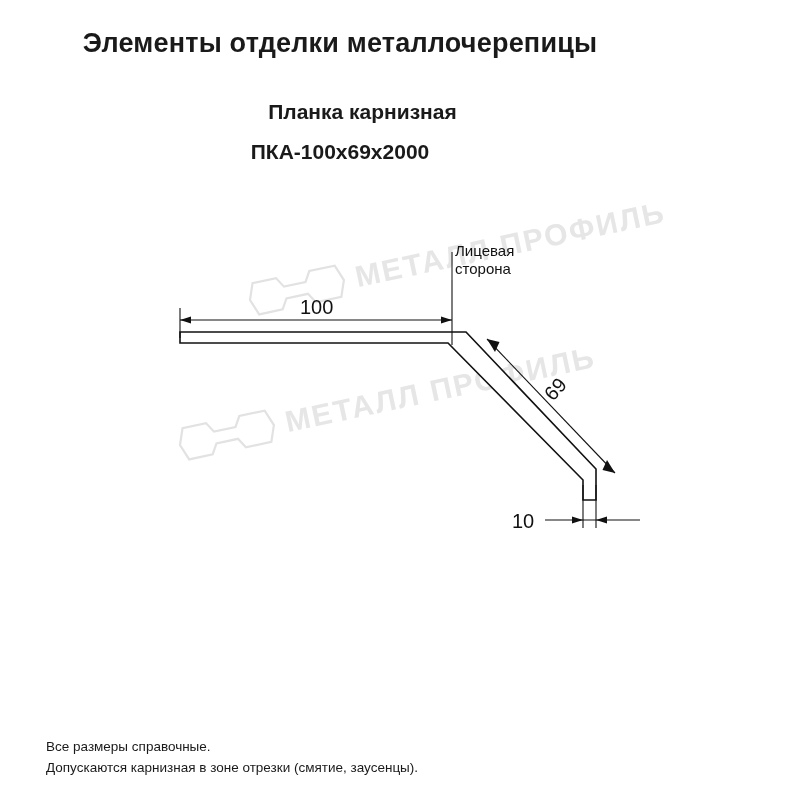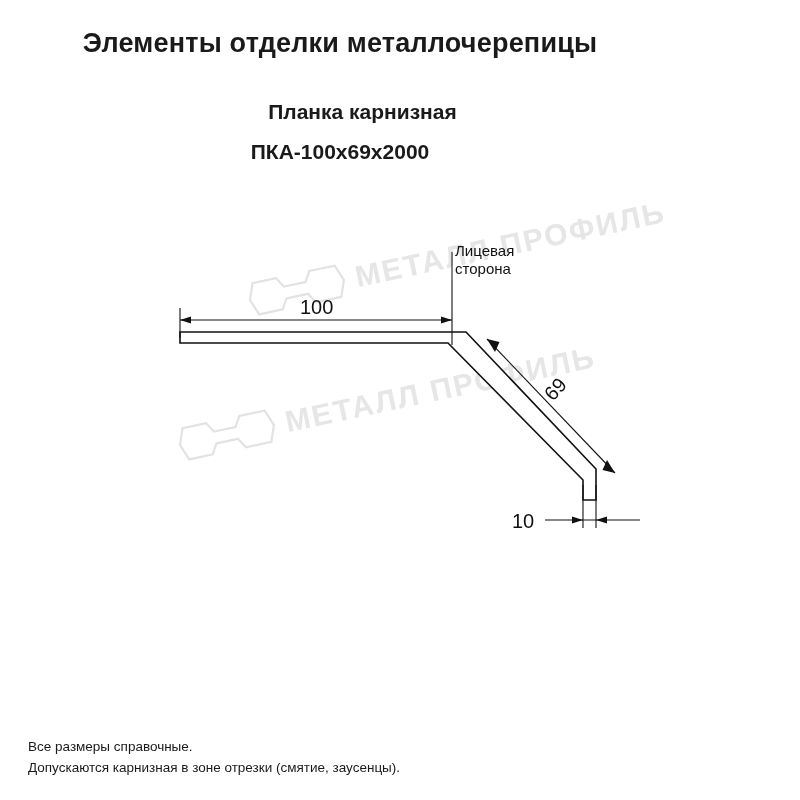--- a/index.html
+++ b/index.html
@@ -57,20 +57,21 @@
   .footer {
     position: absolute;
     left: 28px;
     bottom: 22px;
     font-size: 13.5px;
     line-height: 21px;
     color: #1a1a1a;
   }
   .footer div {
     white-space: nowrap;
+    margin-left: 18px;
   }
   svg {
     display: block;
   }
   .wm {
     fill: none;
     stroke: #e2e2e2;
     stroke-width: 2.2;
   }
   .wmtext {

